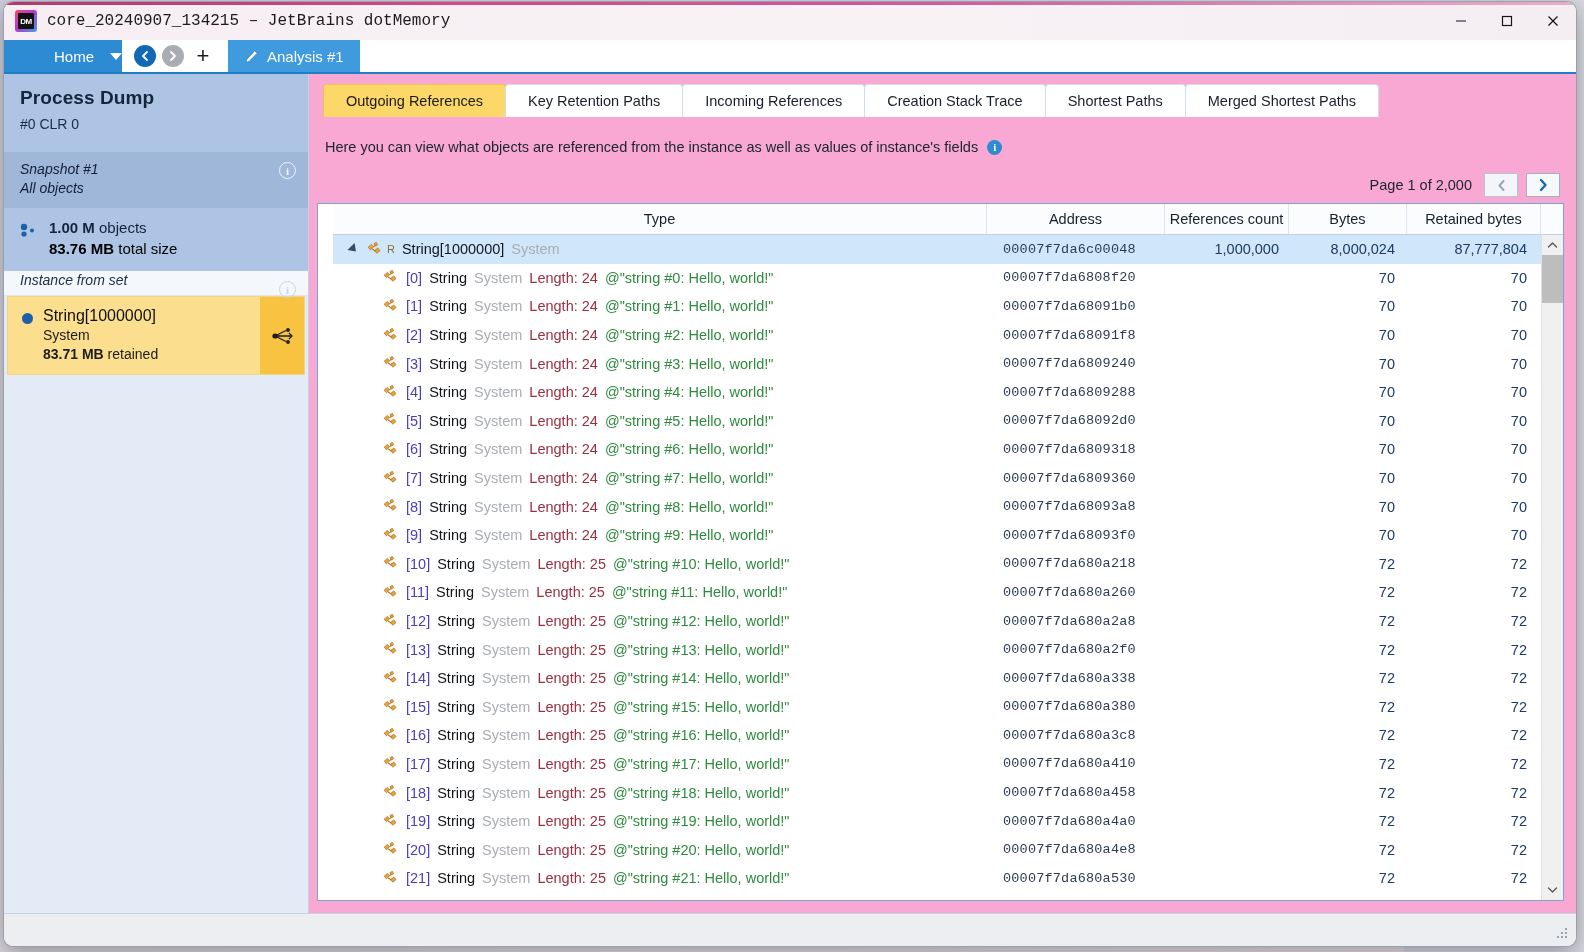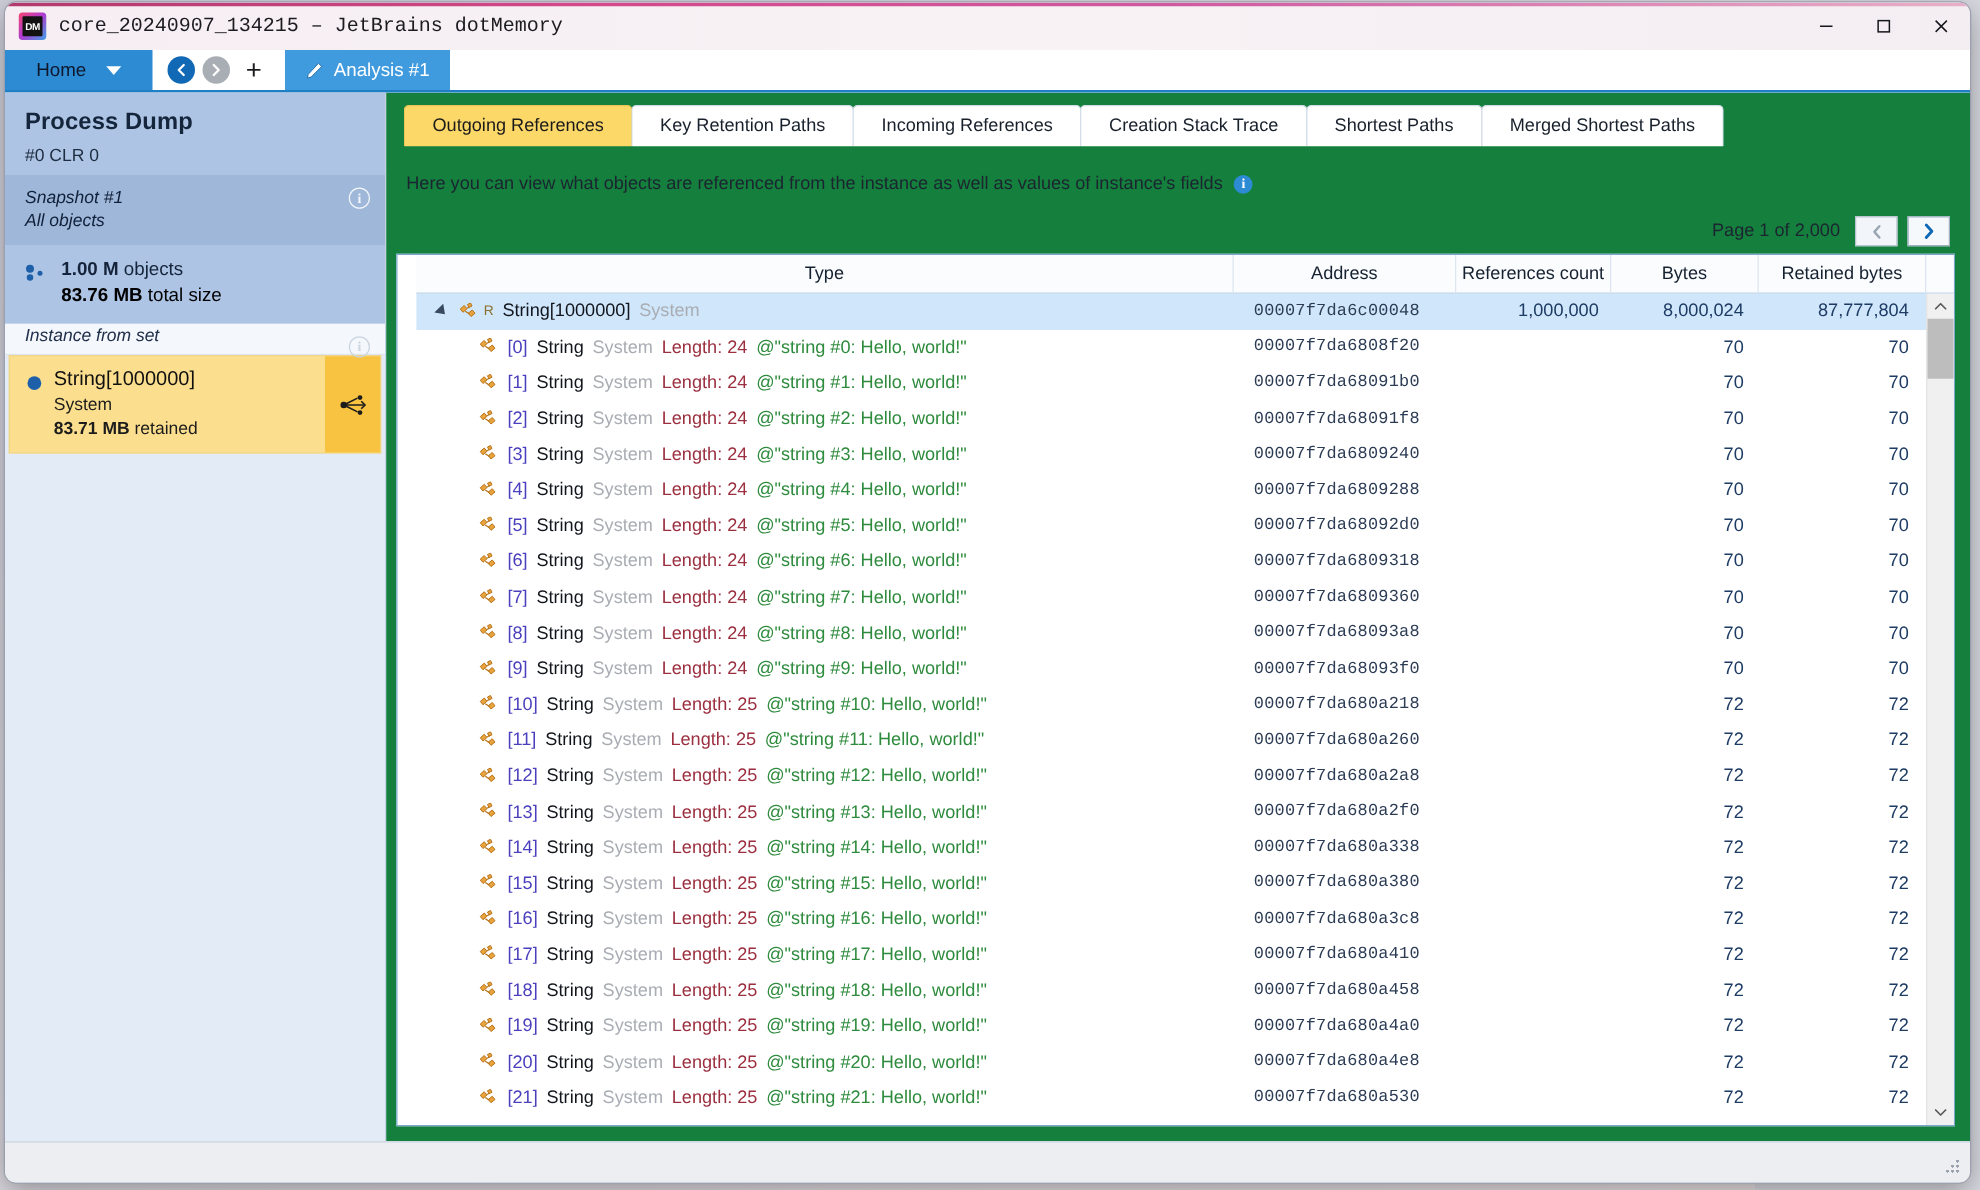--- a/index.html
+++ b/index.html
@@ -89,24 +89,24 @@
     flex: 0 0 34px;
     background: #ffffff;
     display: flex;
     align-items: stretch;
     border-bottom: 2px solid #1f7fc4;
     position: relative;
   }
   .home-btn {
     width: 118px;
     background: #2d8bd4;
-    color: #0f172a;
+    color: #ffffff;
     display: flex;
     align-items: center;
-    justify-content: center;
+    justify-content: flex-end;
     gap: 16px;
     font-size: 15px;
     position: relative;
   }
   .home-btn .caret {
     width:0;height:0;
     border-left:6px solid transparent;
     border-right:6px solid transparent;
     border-top:7px solid #ffffff;
   }
@@ -148,21 +148,21 @@
     background:#e2ebf6;
     display:flex;
     flex-direction:column;
     border-right:1px solid #c3d2e4;
   }
   .sb-card{
     position:relative;
   }
   .sb-proc{
     background:#adc4e4;
-    padding:13px 16px 8px 16px;
+    padding:13px 16px 20px 16px;
   }
   .sb-proc h1{
     font-size:19px; font-weight:bold; color:#14253c; letter-spacing:.1px;
   }
   .sb-proc .sub{
     font-size:14px; color:#1d2c40; margin-top:7px;
   }
   .sb-snap{
     background:#9fb7d8;
     padding:9px 16px 12px 16px;
@@ -220,21 +220,21 @@
     width:44px; flex:0 0 44px;
     background:#f7c340;
     display:flex;align-items:center;justify-content:center;
   }
   .sb-rest{ flex:1 1 auto; background:#e2ebf6; }
 
   
   .main{
     flex:1 1 auto;
     min-width:0;
-    background:#15803d;
+    background:#f9a8d4;
     padding:10px 12px 12px 8px;
     display:flex; flex-direction:column;
   }
   .main-inner{
     flex:1 1 auto; display:flex; flex-direction:column; min-height:0;
   }
 
   
   .vtabs{
     display:flex; align-items:flex-end; gap:0;

